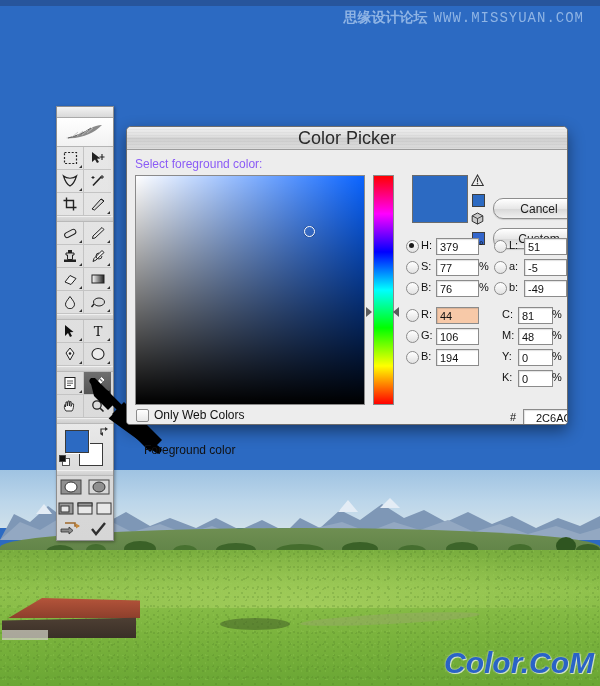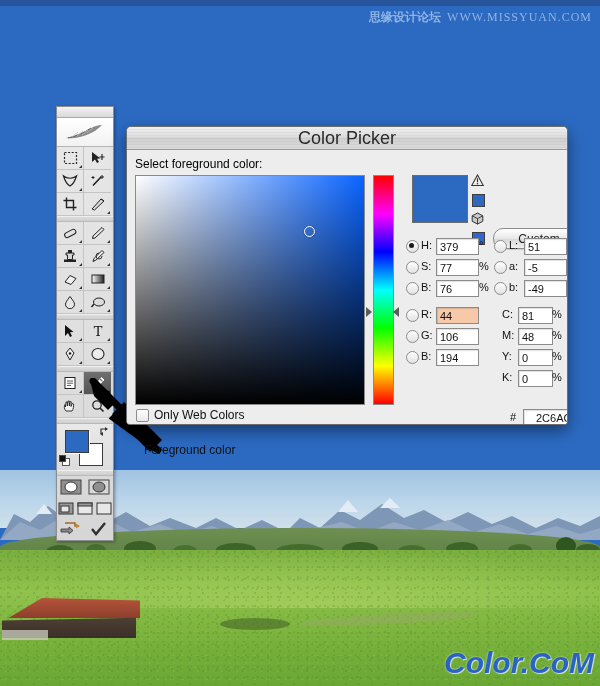--- a/index.html
+++ b/index.html
@@ -44,22 +44,22 @@
       background-image:
         radial-gradient(circle at 12% 22%, #4e7c26 0 1px, transparent 1px),
         radial-gradient(circle at 38% 58%, #4e7c26 0 1px, transparent 1px),
         radial-gradient(circle at 63% 30%, #4e7c26 0 1px, transparent 1px),
         radial-gradient(circle at 82% 72%, #4e7c26 0 1px, transparent 1px),
         radial-gradient(circle at 25% 80%, #9ed35f 0 1px, transparent 1px),
         radial-gradient(circle at 70% 12%, #9ed35f 0 1px, transparent 1px);
       background-size:9px 9px,11px 11px,13px 13px,10px 10px,12px 12px,8px 8px;}
 
   
-  .wm-top{position:absolute;right:8px;top:9px;font-size:12px;letter-spacing:1px;
-      color:#8fb4e4;font-family:Liberation Serif, serif;white-space:nowrap;}
+  .wm-top{position:absolute;right:16px;top:9px;font-size:14px;letter-spacing:1px;
+      color:#8fb4e4;font-family:Liberation Mono, monospace;white-space:nowrap;}
   .wm-top b{font-weight:bold;letter-spacing:0;margin-right:6px;}
   .wm-bot{position:absolute;right:6px;bottom:6px;font-size:30px;font-weight:bold;
       color:#2a63c6;font-style:italic;letter-spacing:0px;
       text-shadow:0 0 2px rgba(255,255,255,.8),1px 1px 0 rgba(255,255,255,.6);
       font-family:"Liberation Sans", sans-serif;white-space:nowrap;}
 
   
   .toolbar{position:absolute;left:56px;top:106px;width:56px;
       background:linear-gradient(#e9e9e9,#d6d6d6);
       border:1px solid #8e8e8e;box-shadow:1px 1px 3px rgba(0,0,0,.35);}
@@ -101,21 +101,21 @@
       background:#ededed;border:1px solid #6d6d6d;border-radius:5px 5px 4px 4px;
       box-shadow:0 6px 16px rgba(0,0,0,.45);overflow:hidden;}
   .titlebar{height:22px;
       background:linear-gradient(#f0f0f0 0%,#dedede 45%,#cfcfcf 50%,#dcdcdc 100%);
       border-bottom:1px solid #9b9b9b;position:relative;
       display:flex;align-items:center;justify-content:center;}
   .titlebar .tstripes{position:absolute;left:0;top:0;right:0;bottom:0;
       background:repeating-linear-gradient(#00000000 0 2px,#00000010 2px 3px);opacity:.5;}
   .title-text{font-size:18px;color:#2b2b2b;position:relative;}
   .dbody{position:relative;height:274px;background:#ededed;}
-  .dlabel{position:absolute;left:8px;top:7px;font-size:12px;color:#000000;}
+  .dlabel{position:absolute;left:8px;top:7px;font-size:12px;color:#8b5cf6;}
 
   .sqfield{position:absolute;left:8px;top:25px;width:228px;height:228px;
       border:1px solid #8a8a8a;}
   .sq-inner{position:absolute;inset:0;
       background:
         linear-gradient(to top, #000 0%, rgba(0,0,0,0) 100%),
         linear-gradient(to right, #fff 0%, rgba(255,255,255,0) 100%),
         #0a64ff;}
   .sq-marker{position:absolute;width:9px;height:9px;border:1px solid #fff;
       border-radius:50%;box-shadow:0 0 1px rgba(0,0,0,.7);}
@@ -498,20 +498,21 @@
           <circle cx="6.5" cy="9.7" r="0.8" fill="#333"></circle>
         </svg>
         <div class="ic-sw" style="background: rgb(44, 106, 194);"></div>
         <svg class="ic" viewBox="0 0 13 13">
           <path d="M6.5 1 L11.8 3.8 L11.8 9.3 L6.5 12.1 L1.2 9.3 L1.2 3.8 Z" fill="#c9c9c9" stroke="#333" stroke-width="1"></path>
           <path d="M1.2 3.8 L6.5 6.6 L11.8 3.8 M6.5 6.6 L6.5 12.1" stroke="#333" stroke-width="0.9" fill="none"></path>
         </svg>
         <div class="ic-sw" style="background: rgb(51, 102, 204);"></div>
       </div>
 
+      <div class="btn" style="top:48px">Cancel</div>
       <div class="btn" style="top:78px">Custom</div>
 
       <div class="num-area" id="numArea">
           <div class="nrow">
             <span class="radio on" style="left:0"></span>
             <span class="nlab" style="left:15px">H:</span>
             <span class="nbox" style="left:30px;width:38px">379</span>
             <span class="nunit" style="left:73px">°</span>
             <span class="radio" style="left:88px"></span>
             <span class="nlab" style="left:103px">L:</span>

